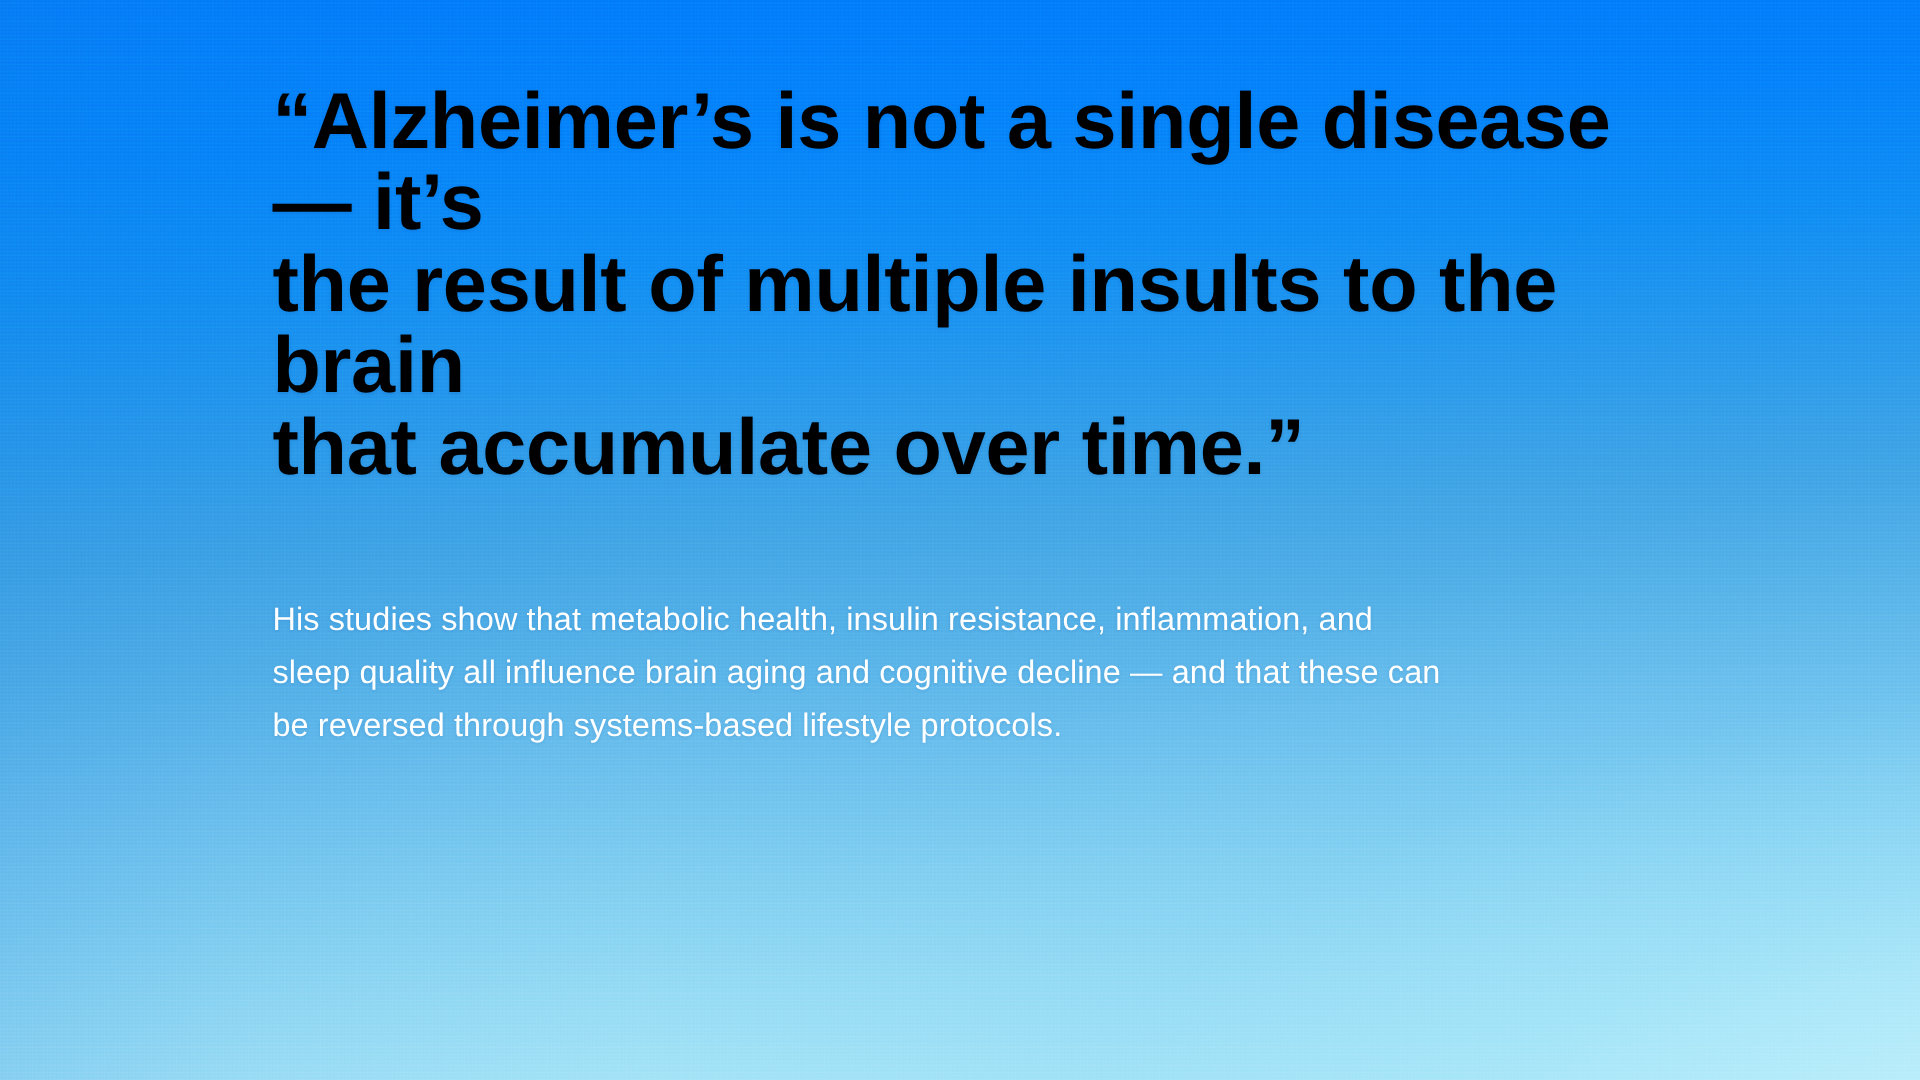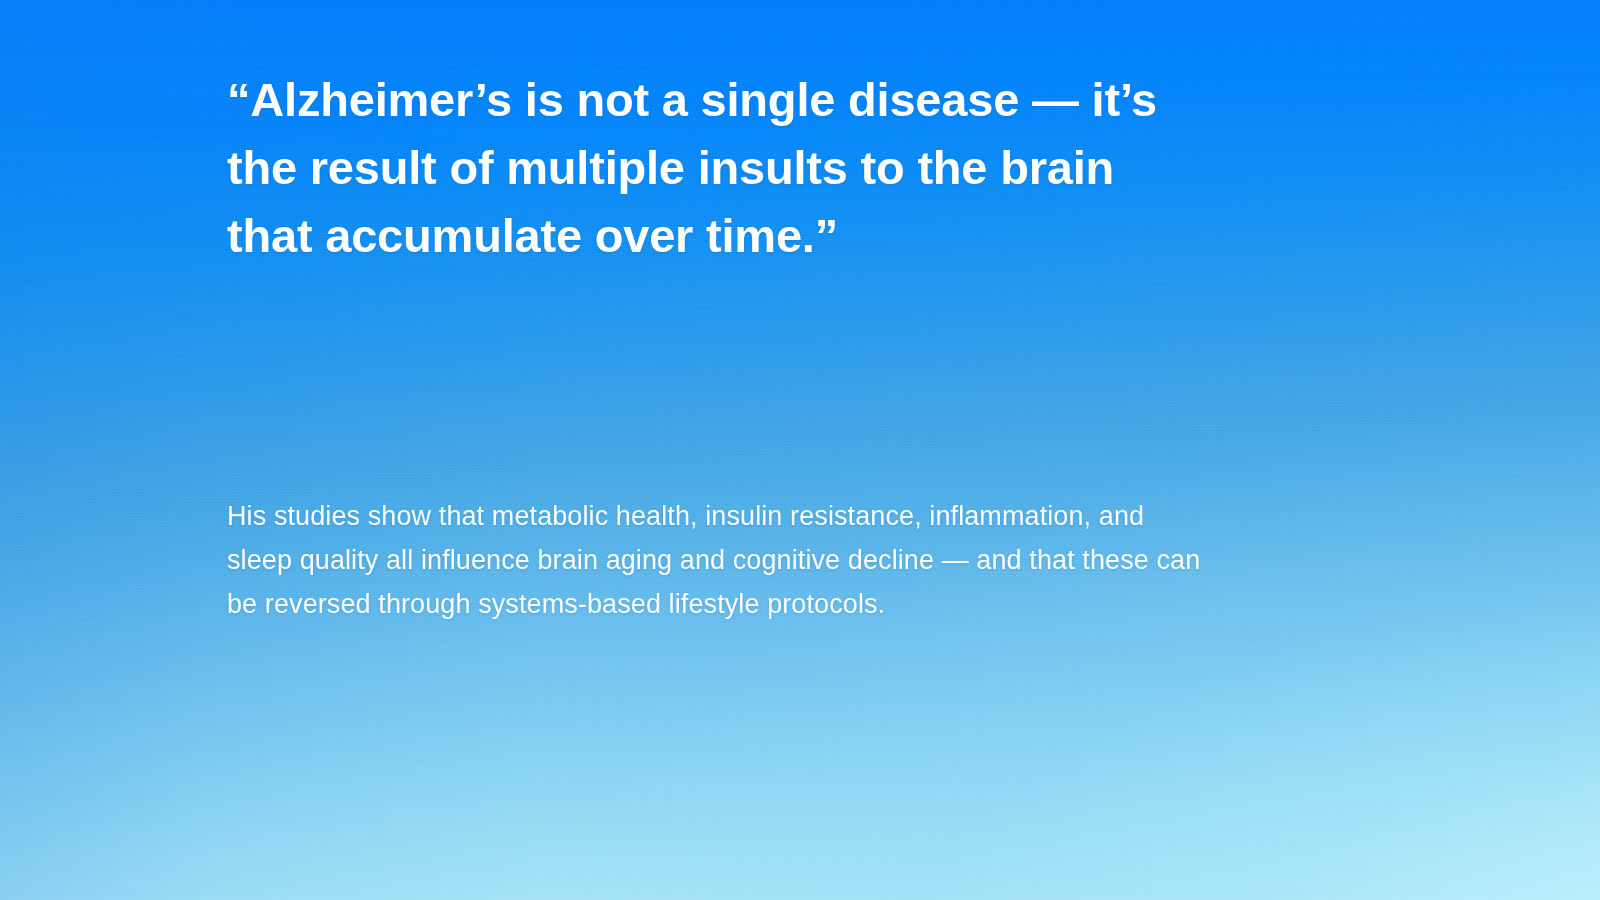--- a/index.html
+++ b/index.html
@@ -105,22 +105,22 @@
     width: 1180px;
     height: 900px;
   }
 
   .quote-heading {
     position: absolute;
     top: 66px;
     left: 0;
     width: 1120px;
     margin: 0;
-    color: #ffffff;
-    font-size: 47px;
+    color: #000000;
+    font-size: 66px;
     line-height: 68px;
     font-weight: 700;
     letter-spacing: -0.2px;
     text-shadow: 0 1px 3px rgba(0, 70, 150, 0.18);
     white-space: pre-line;
   }
 
   .attribution {
     position: absolute;
     top: 344px;

